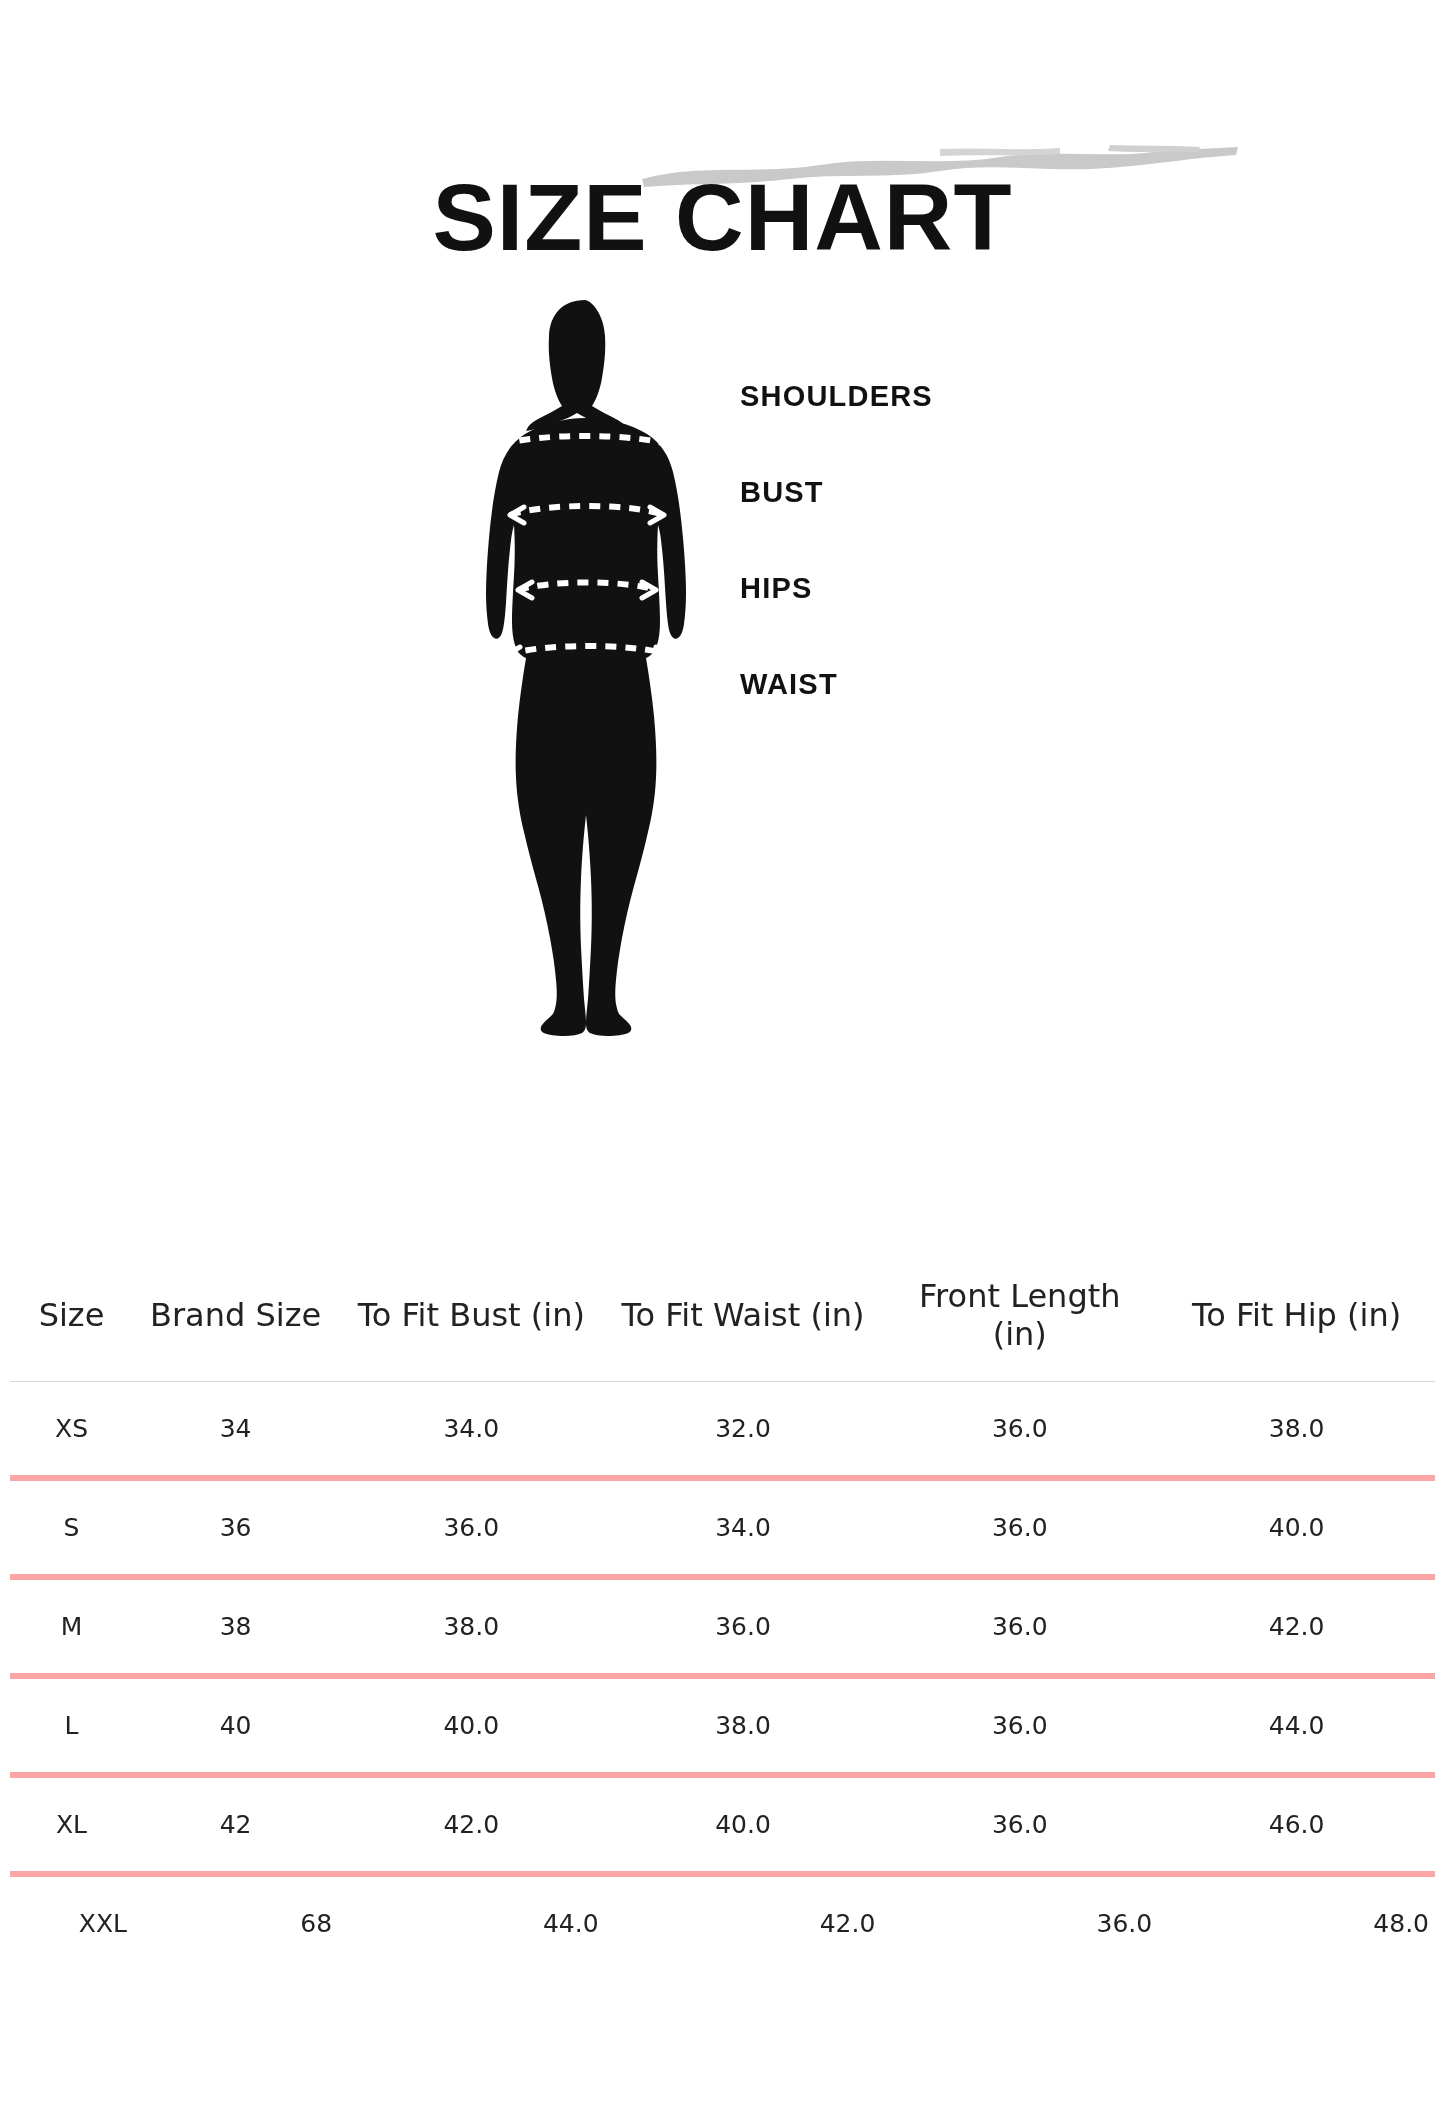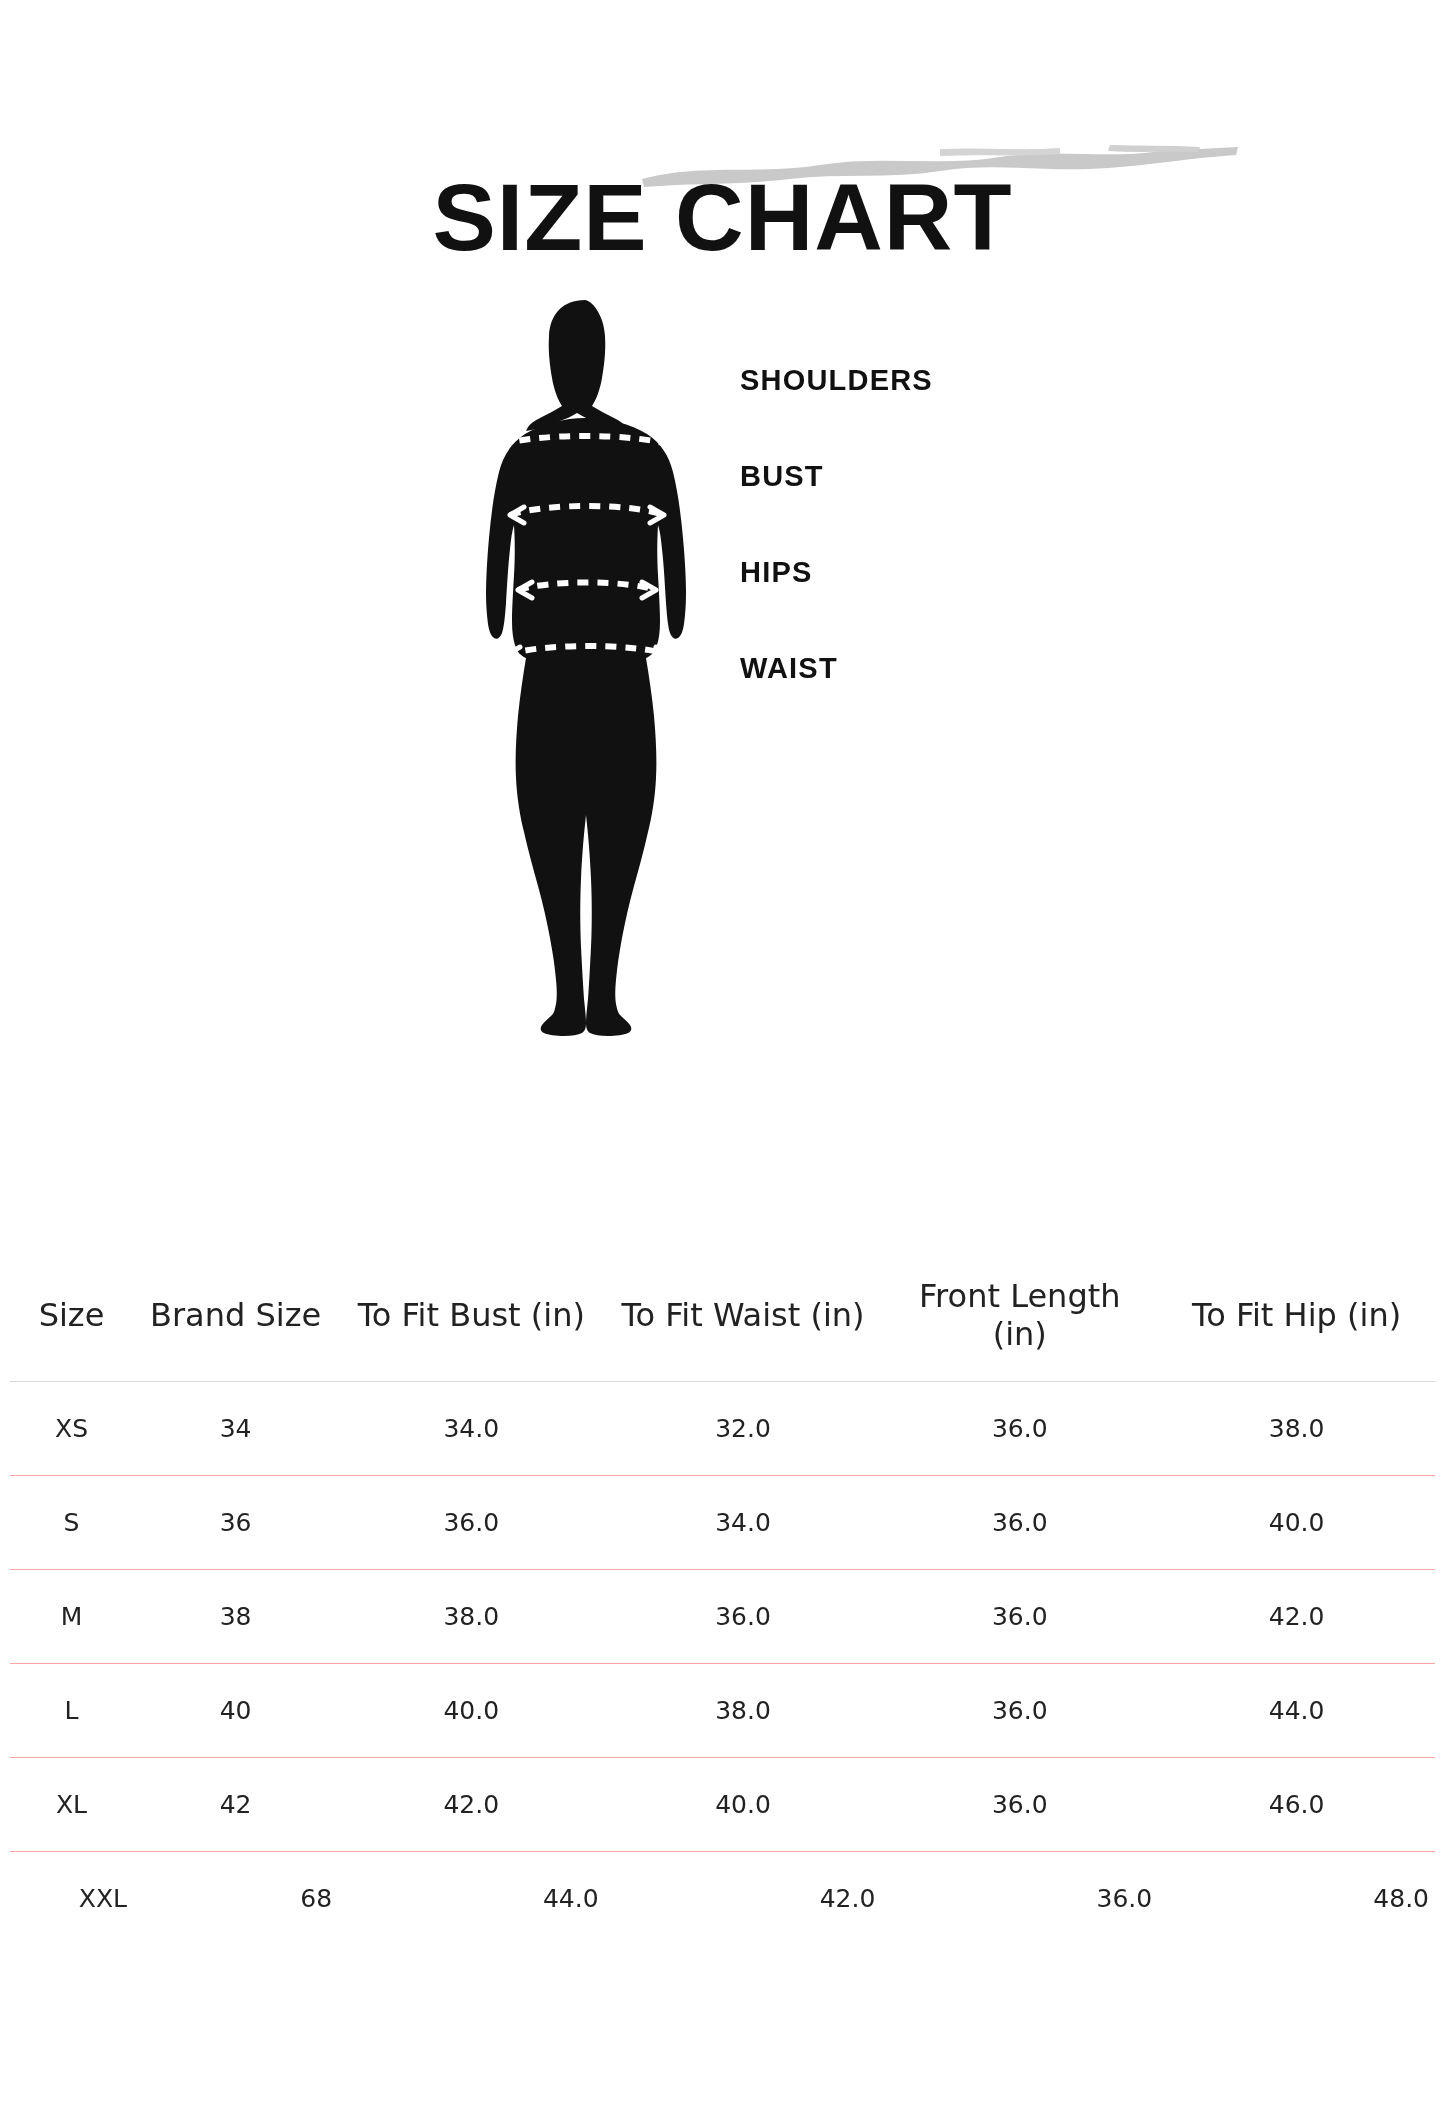--- a/index.html
+++ b/index.html
@@ -64,21 +64,21 @@
     position: absolute;
     left: 440px;
     top: 0;
     width: 290px;
     height: 930px;
   }
 
   .labels {
     position: absolute;
     left: 740px;
-    top: 64px;
+    top: 80px;
     width: 400px;
   }
   .labels div {
     font-size: 29px;
     font-weight: 700;
     letter-spacing: 1.2px;
     color: #111111;
     margin-bottom: 63px;
   }
 
@@ -103,21 +103,21 @@
     color: #222222;
     padding: 22px 6px 28px 6px;
     border-bottom: 1px solid #d8d8d8;
     text-align: center;
   }
   tbody td {
     font-size: 25px;
     font-weight: 400;
     color: #222222;
     padding: 32px 6px;
-    border-bottom: 1px solid #fca5a5;
+    border-bottom: 6px solid #fca5a5;
     text-align: center;
   }
   tbody tr:last-child td {
     border-bottom: none;
     text-align: right;
   }
   col.c0 { width: 120px; }
   col.c1 { width: 200px; }
   col.c2 { width: 260px; }
   col.c3 { width: 270px; }

